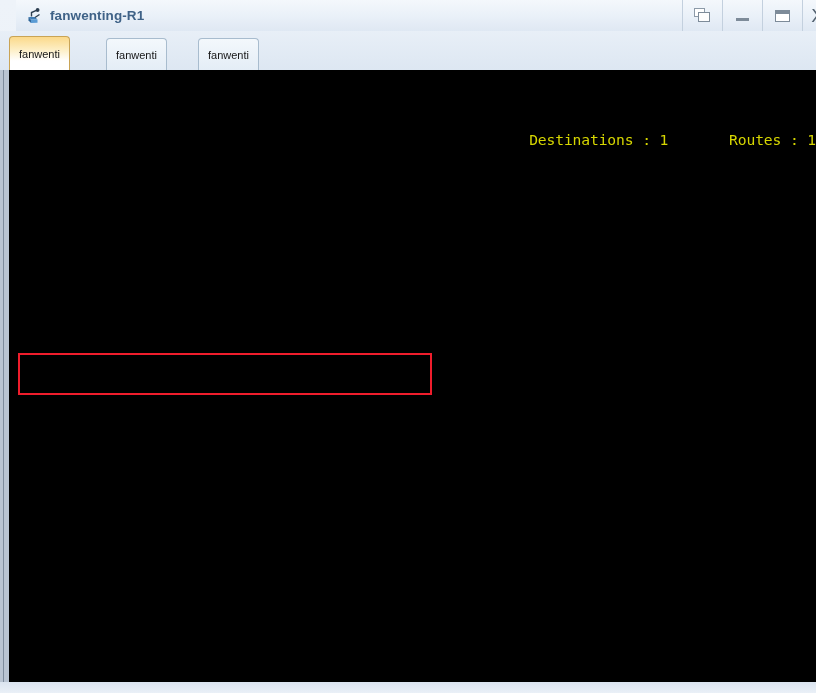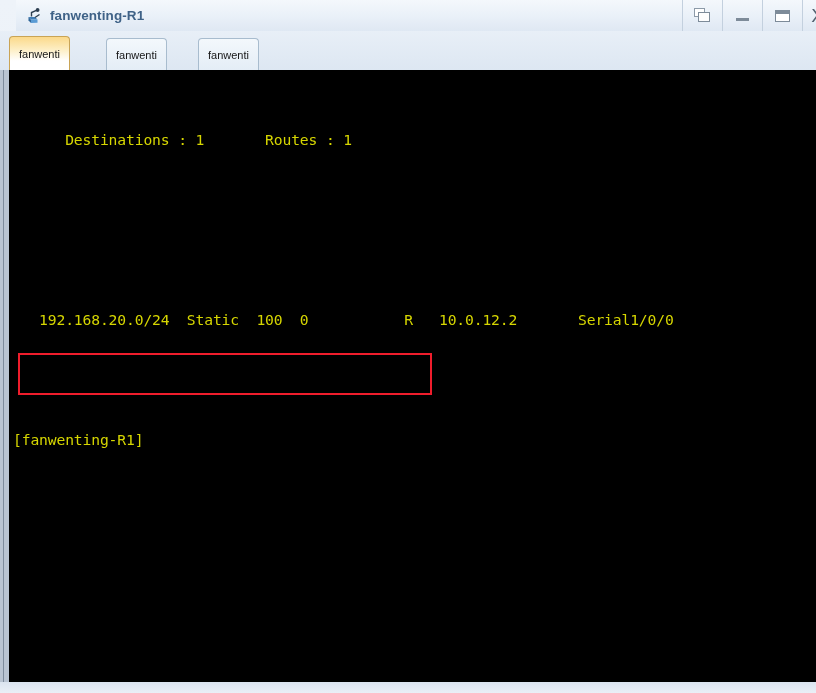--- a/index.html
+++ b/index.html
@@ -158,20 +158,21 @@
   
   #terminal-frame {
     position: absolute;
     left: 0;
     top: 70px;
     width: 816px;
     height: 612px;
     background: #b9c4d2;
     box-sizing: border-box;
     padding-left: 9px;
+    text-align: right;
   }
   #terminal-frame::before {
     content: "";
     position: absolute;
     left: 3px; top: 0;
     width: 1px; height: 100%;
     background: #7d8b9c;
   }
   #terminal {
     position: relative;
@@ -267,23 +268,21 @@
         <span>fanwenti</span>
       </div>
   </div>
 
   <div id="terminal-frame">
     <div id="terminal">
 
       <div class="tline">      Destinations : 1       Routes : 1</div>
       <div class="tline blank"></div>
       <div class="tline blank"></div>
-      <div class="tline">   192.168.20.0/24  Static  100  0           R   10.0.12.2       Serial1/0/0</div>
-      <div class="tline blank"></div>
-      <div class="tline">[fanwenting-R1]</div>
+      <div class="tline blank"></div>
       <div class="tline blank"></div>
       <div class="tline blank"></div>
       
       
       
       
       
       
       
       

